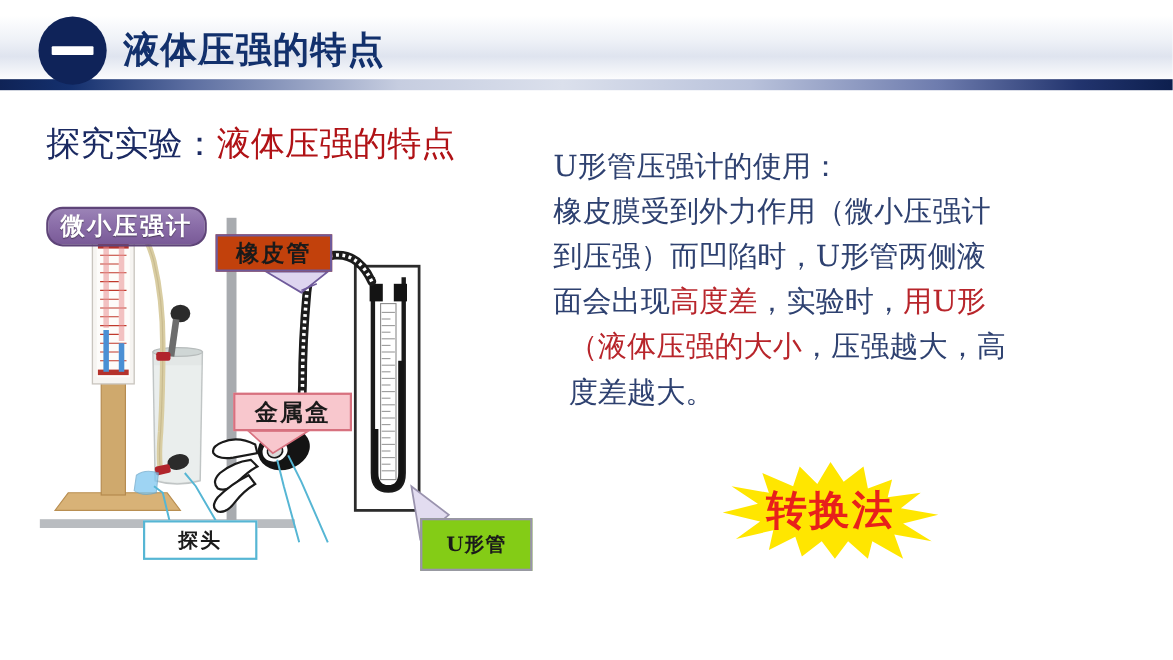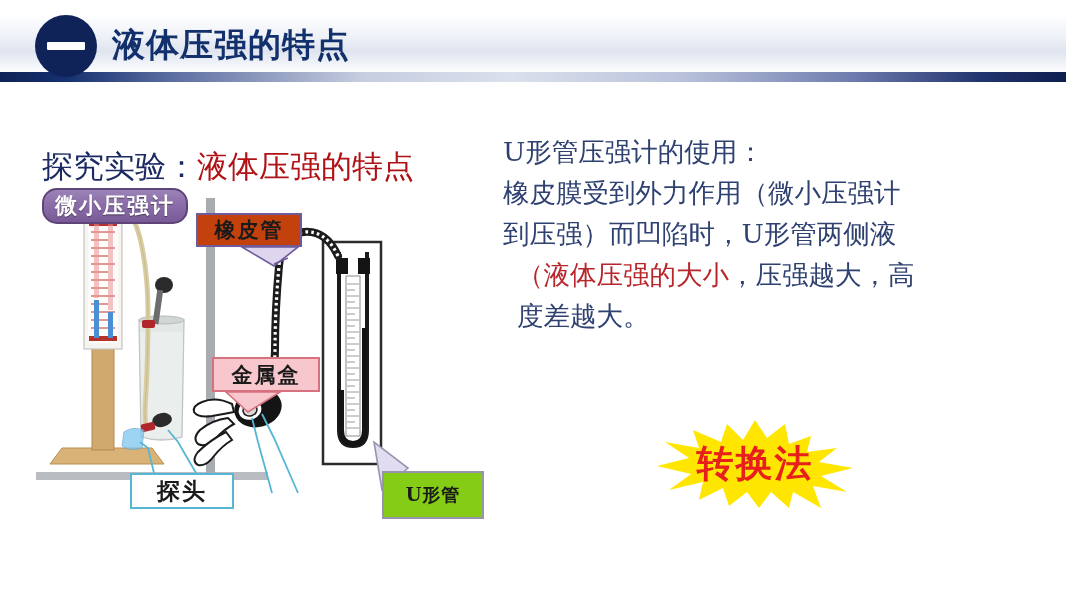--- a/index.html
+++ b/index.html
@@ -39,21 +39,20 @@
     font-family:"DejaVu Sans", sans-serif;
     font-size:33px; font-weight:bold; color:#12306c;
     letter-spacing:1px; white-space:nowrap;
   }
 
   
   .subtitle {
     position:absolute; left:42px; top:110px;
     font-size:31px; white-space:nowrap;
     font-family:"DejaVu Serif", serif;
-    margin-top:36px;
   }
   .subtitle .navy { color:#1b2a62; }
   .subtitle .red  { color:#b01216; }
 
   
   .body-text {
     position:absolute; left:503px; top:131px; width:500px;
     font-family:"DejaVu Serif", serif;
     font-size:26.5px; line-height:41px; color:#2e4170;
   }
@@ -108,21 +107,21 @@
     width:108px; height:35px;
     background:#f8c7cd; border:2px solid #d7717f;
     color:#1a1a1a; font-size:21px; letter-spacing:2px;
   }
 
   
   .lbl-probe { left:94px; top:293px; }
   .lbl-probe .box {
     width:104px; height:36px;
     background:#ffffff; border:2px solid #56b6d4;
-    color:#1a1a1a; font-size:23px; letter-spacing:2px;
+    color:#1a1a1a; font-size:18px; letter-spacing:2px;
   }
 
   
   .lbl-film { left:219px; top:313px; }
   .lbl-film .box {
     width:112px; height:38px;
     background:#ffffff; border:2px solid #56b6d4;
     color:#1a1a1a; font-size:21px; letter-spacing:2px;
   }
 
@@ -150,20 +149,21 @@
 </div>
 
 <div class="subtitle">
   <span class="navy">探究实验：</span><span class="red">液体压强的特点</span>
 </div>
 
 <div class="body-text" id="bodyText">
     <span class="ln"><span class="nv">U形管压强计的使用：</span></span>
     <span class="ln"><span class="nv">橡皮膜受到外力作用（微小压强计</span></span>
     <span class="ln"><span class="nv">到压强）而凹陷时，U形管两侧液</span></span>
+    <span class="ln"><span class="nv">面会出现</span><span class="rd">高度差</span><span class="nv">，实验时，</span><span class="rd">用U形</span></span>
     <span class="ln ind"><span class="rd">（液体压强的大小</span><span class="nv">，压强越大，高</span></span>
     <span class="ln ind"><span class="nv">度差越大。</span></span>
   </div>
 
 <div class="burst-wrap">
   <svg width="200" height="92" viewBox="0 0 200 92">
     <polygon points="100,2 112,20 130,6 134,26 156,18 152,34 182,30 164,44 198,50 166,58 192,74 158,68 166,90 138,74 134,90 116,74 104,90 92,74 74,88 68,70 44,82 48,64 14,72 36,56 2,48 34,40 10,24 44,30 38,12 66,24 72,6 88,22" fill="#FFE600"></polygon>
   </svg>
   <div class="burst-label">转换法</div>
 </div>

